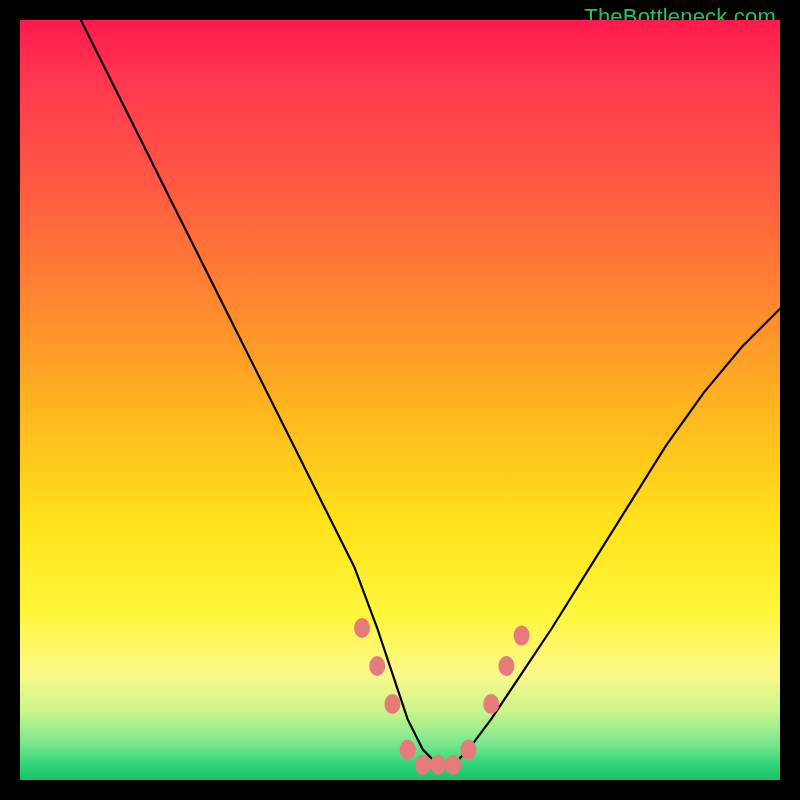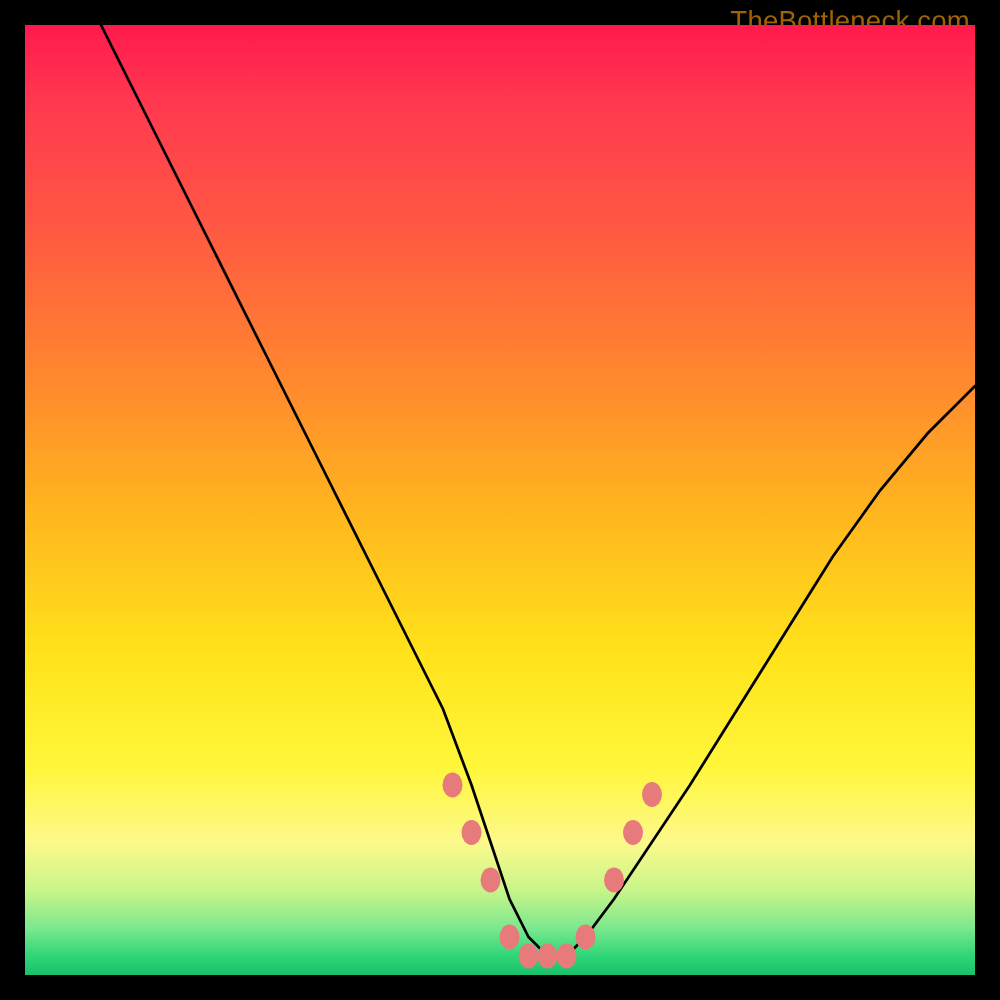--- a/index.html
+++ b/index.html
@@ -47,21 +47,21 @@
   .curve {
     position: absolute;
     left: 0; top: 0;
     width: 760px; height: 760px;
     pointer-events: none;
   }
   .watermark {
     position: absolute;
     top: 4px;
     right: 24px;
-    color: #a16207;
+    color: #22c55e;
     font-size: 22px;
     font-weight: 500;
     letter-spacing: 0.2px;
   }
 </style>
 </head>
 <body>
 
 <div class="watermark">TheBottleneck.com</div>
 

